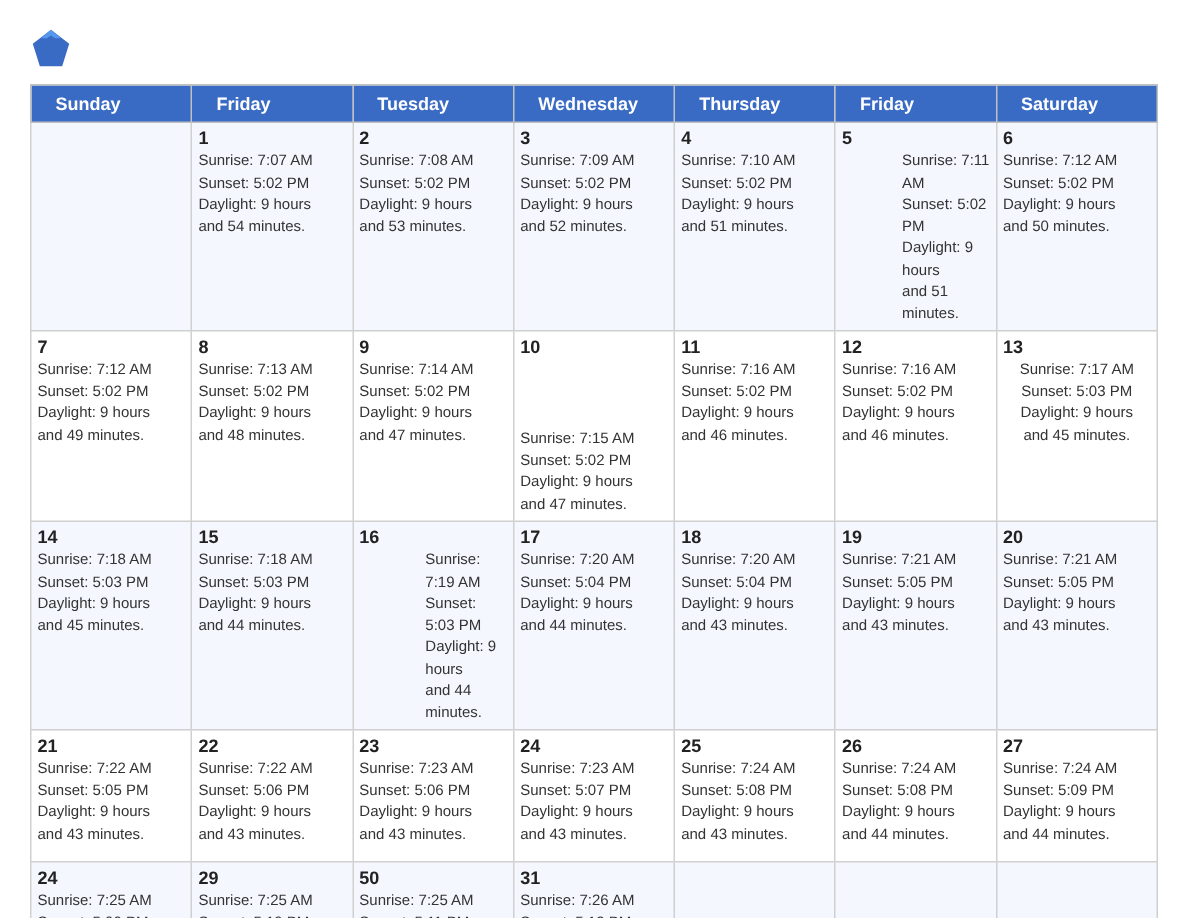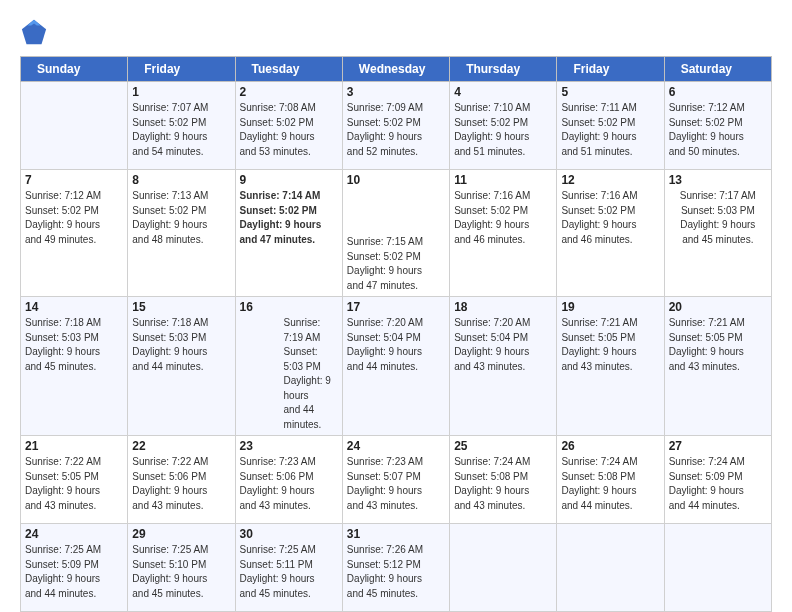--- a/index.html
+++ b/index.html
@@ -150,21 +150,21 @@
           </td>
           <td>
             <span class="day-num">4</span>
             <div class="day-info" style="white-space: pre-line;">Sunrise: 7:10 AM
 Sunset: 5:02 PM
 Daylight: 9 hours
 and 51 minutes.</div>
           </td>
           <td>
             <span class="day-num">5</span>
-            <div class="day-info" style="white-space: pre-line;">Sunrise: 7:11 AM
+            <div class="day-info" style="white-space: pre-line; margin-left: 40px;">Sunrise: 7:11 AM
 Sunset: 5:02 PM
 Daylight: 9 hours
 and 51 minutes.</div>
           </td>
           <td>
             <span class="day-num">6</span>
             <div class="day-info" style="white-space: pre-line;">Sunrise: 7:12 AM
 Sunset: 5:02 PM
 Daylight: 9 hours
 and 50 minutes.</div>
@@ -180,21 +180,21 @@
           </td>
           <td>
             <span class="day-num">8</span>
             <div class="day-info" style="white-space: pre-line;">Sunrise: 7:13 AM
 Sunset: 5:02 PM
 Daylight: 9 hours
 and 48 minutes.</div>
           </td>
           <td>
             <span class="day-num">9</span>
-            <div class="day-info" style="white-space: pre-line; font-weight: bold;">Sunrise: 7:14 AM
+            <div class="day-info" style="white-space: pre-line;">Sunrise: 7:14 AM
 Sunset: 5:02 PM
 Daylight: 9 hours
 and 47 minutes.</div>
           </td>
           <td>
             <span class="day-num">10</span>
             <div class="day-info" style="white-space: pre-line; margin-top: 48px;">Sunrise: 7:15 AM
 Sunset: 5:02 PM
 Daylight: 9 hours
 and 47 minutes.</div>
@@ -332,21 +332,21 @@
 and 44 minutes.</div>
           </td>
           <td>
             <span class="day-num">29</span>
             <div class="day-info" style="white-space: pre-line;">Sunrise: 7:25 AM
 Sunset: 5:10 PM
 Daylight: 9 hours
 and 45 minutes.</div>
           </td>
           <td>
-            <span class="day-num">30</span>
+            <span class="day-num">50</span>
             <div class="day-info" style="white-space: pre-line;">Sunrise: 7:25 AM
 Sunset: 5:11 PM
 Daylight: 9 hours
 and 45 minutes.</div>
           </td>
           <td>
             <span class="day-num">31</span>
             <div class="day-info" style="white-space: pre-line;">Sunrise: 7:26 AM
 Sunset: 5:12 PM
 Daylight: 9 hours

